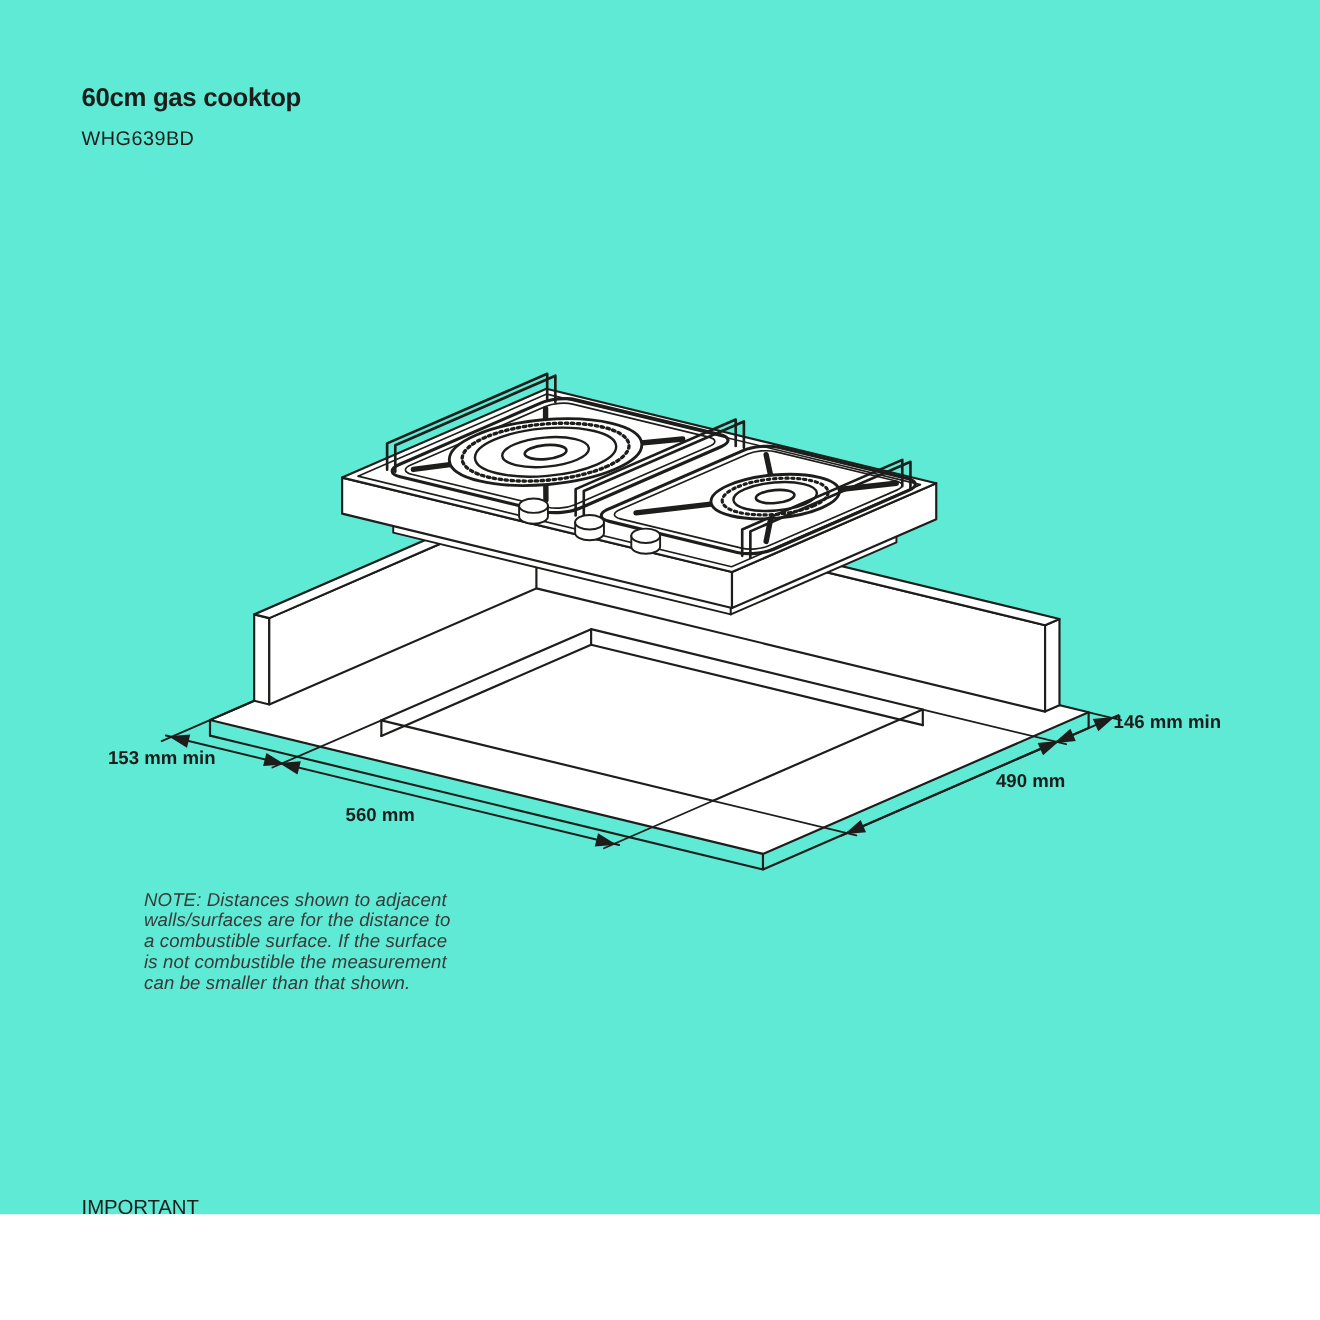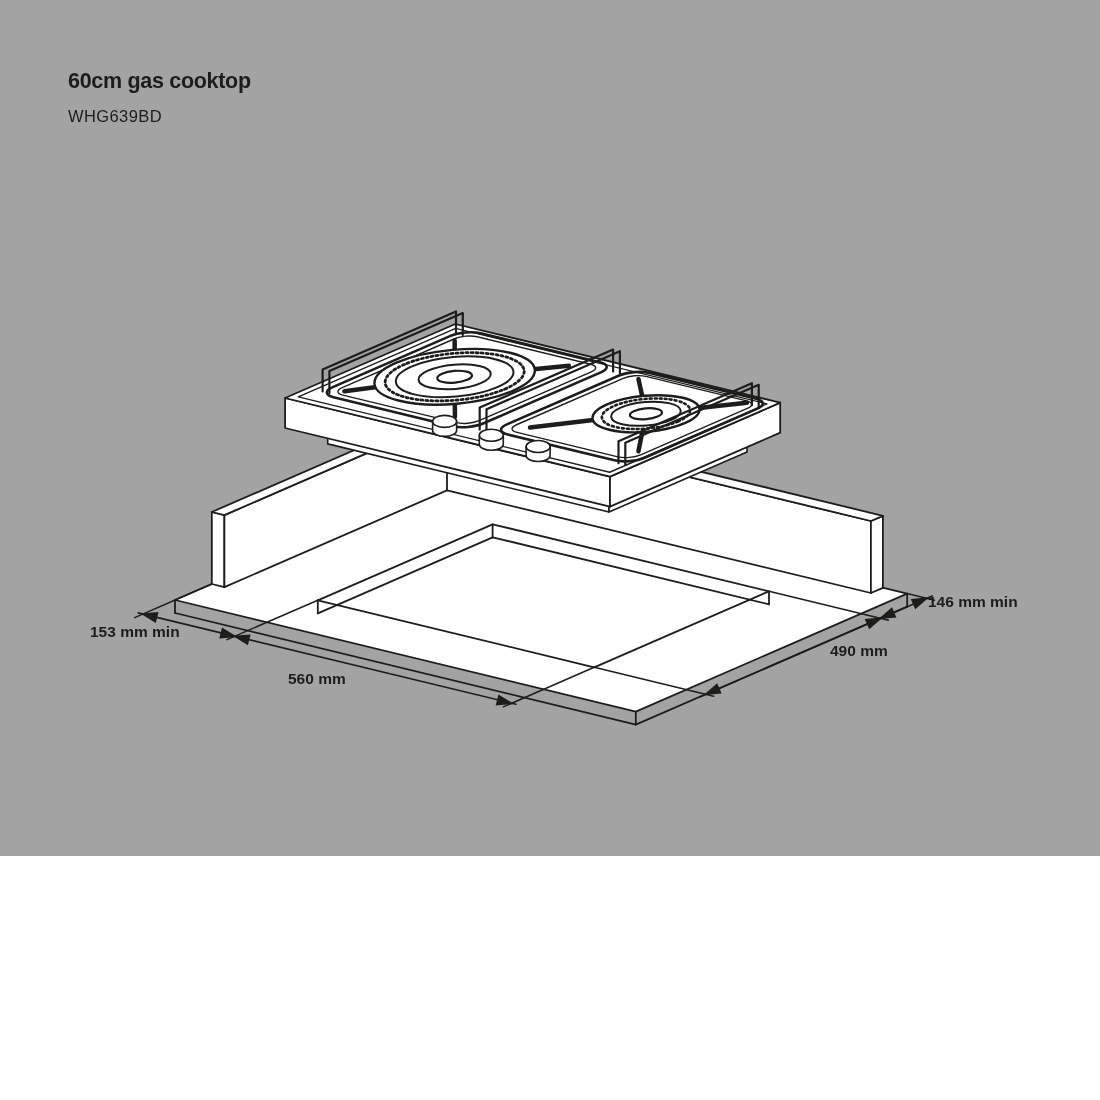--- a/index.html
+++ b/index.html
@@ -1,20 +1,20 @@
 <!DOCTYPE html>
 <html><head>
 <meta charset="utf-8">
 <style>
   html, body { margin: 0; padding: 0; background: #ffffff; }
   .canvas {
     position: relative;
     width: 1100px;
-    height: 856px;
-    background: #a3a3a3;
+    height: 1012px;
+    background: #5eead4;
     font-family: "Liberation Sans", sans-serif;
     color: #1d1d1b;
     overflow: hidden;
   }
   .page-title {
     position: absolute;
     left: 68px; top: 69px;
     font-size: 21.5px;
     font-weight: 700;
     letter-spacing: -0.3px;
@@ -206,16 +206,23 @@
           <ellipse cx="491.3" cy="435.2" rx="12" ry="6" fill="#ffffff"></ellipse>
         </g>
         <g>
           <path d="M526.1,446.5 L526.1,455.5 A12,6 0 0 0 550.1,455.5 L550.1,446.5" fill="#ffffff"></path>
           <ellipse cx="538.1" cy="446.5" rx="12" ry="6" fill="#ffffff"></ellipse>
         </g>
       </g>
     </g>
   </svg>
 
+  <div class="note-block">
+    <div class="note-line">NOTE: Distances shown to adjacent</div>
+    <div class="note-line">walls/surfaces are for the distance to</div>
+    <div class="note-line">a combustible surface. If the surface</div>
+    <div class="note-line">is not combustible the measurement</div>
+    <div class="note-line">can be smaller than that shown.</div>
+  </div>
 
   <div class="footer-heading">IMPORTANT</div>
 
 </div>
 
 </body></html>

